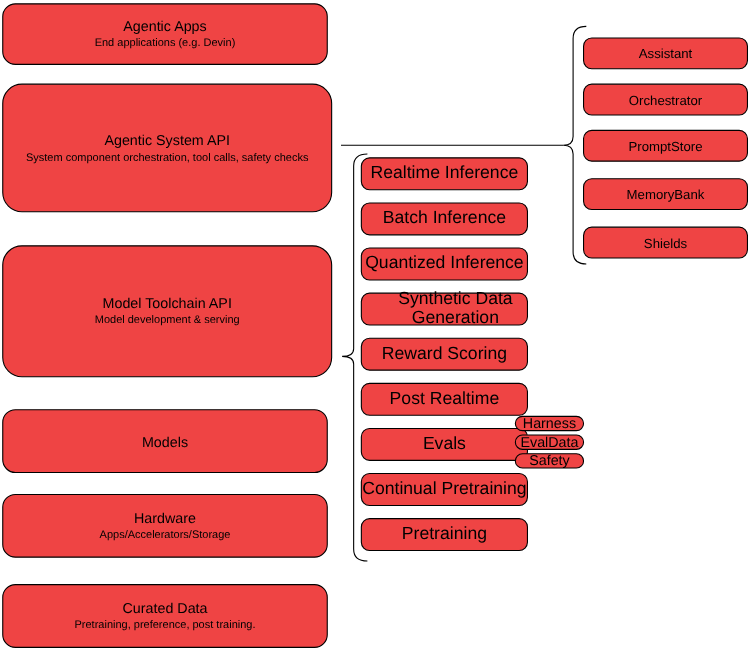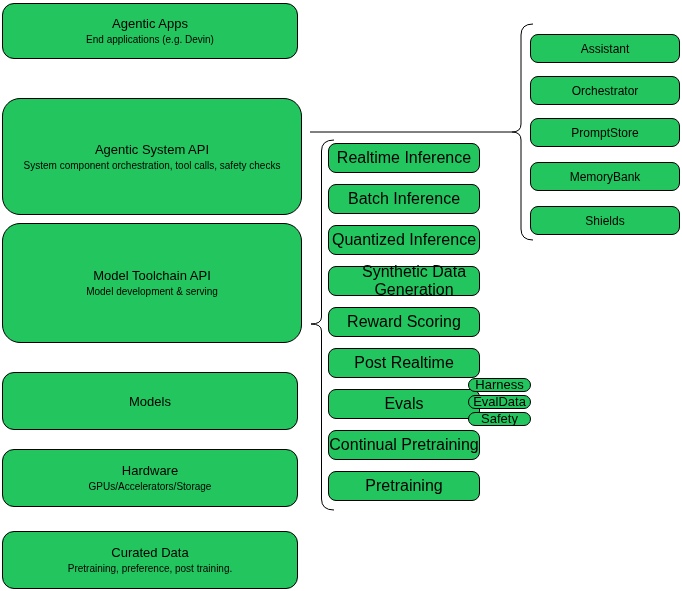--- a/index.html
+++ b/index.html
@@ -18,41 +18,41 @@
   .overlay {
     position: absolute;
     top: 0; left: 0;
     width: 682px; height: 591px;
     z-index: 0;
   }
   .node {
     position: absolute;
     box-sizing: border-box;
     border: 1px solid #000000;
-    background: #22c55e;
+    background: #ef4444;
     display: flex;
     align-items: center;
     justify-content: center;
     text-align: center;
     color: #000000;
     z-index: 1;
   }
   .lbox {
     left: 2px;
     width: 296px;
     border-radius: 12px;
     flex-direction: column;
     gap: 3px;
   }
   .lbox .title { font-size: 13px; line-height: 15px; }
   .lbox .subtitle { font-size: 10px; line-height: 12px; }
   .big { width: 300px; border-radius: 18px; }
 
   .b-agentic-apps   { top: 3px;   height: 56px; }
-  .b-system-api     { top: 98px;  height: 117px; }
+  .b-system-api     { top: 76px;  height: 117px; }
   .b-toolchain-api  { top: 223px; height: 120px; }
   .b-models         { top: 372px; height: 58px; }
   .b-hardware       { top: 449px; height: 58px; }
   .b-curated-data   { top: 531px; height: 58px; }
 
   .mbox {
     left: 328px;
     width: 152px;
     height: 30px;
     border-radius: 8px;
@@ -108,21 +108,21 @@
     <div class="title">Model Toolchain API</div>
     <div class="subtitle">Model development &amp; serving</div>
   </div>
 
   <div class="node lbox b-models">
     <div class="title">Models</div>
   </div>
 
   <div class="node lbox b-hardware">
     <div class="title">Hardware</div>
-    <div class="subtitle">GPUs/Accelerators/Storage</div>
+    <div class="subtitle">Apps/Accelerators/Storage</div>
   </div>
 
   <div class="node lbox b-curated-data">
     <div class="title">Curated Data</div>
     <div class="subtitle">Pretraining, preference, post training.</div>
   </div>
 
   <div class="node mbox m0">Realtime Inference</div>
   <div class="node mbox m1">Batch Inference</div>
   <div class="node mbox m2">Quantized Inference</div>

